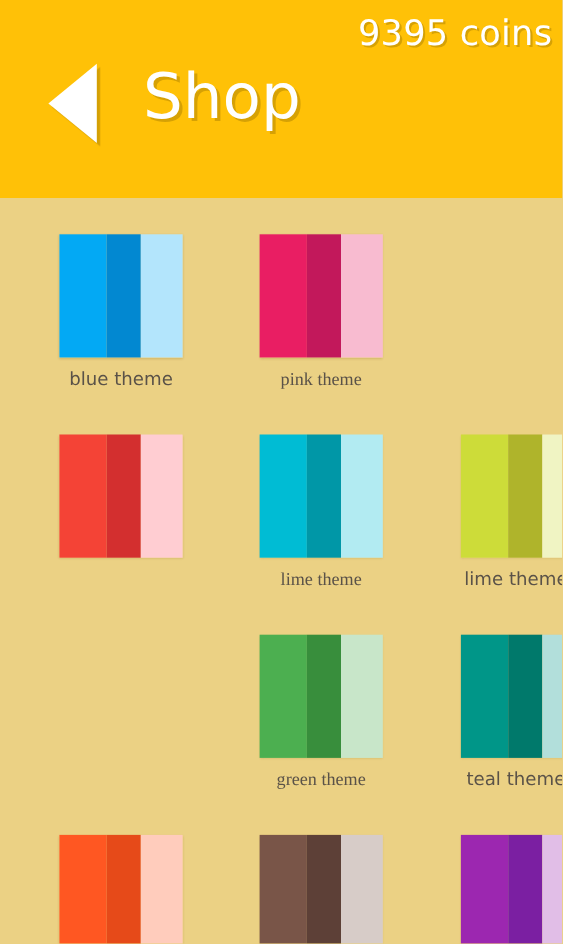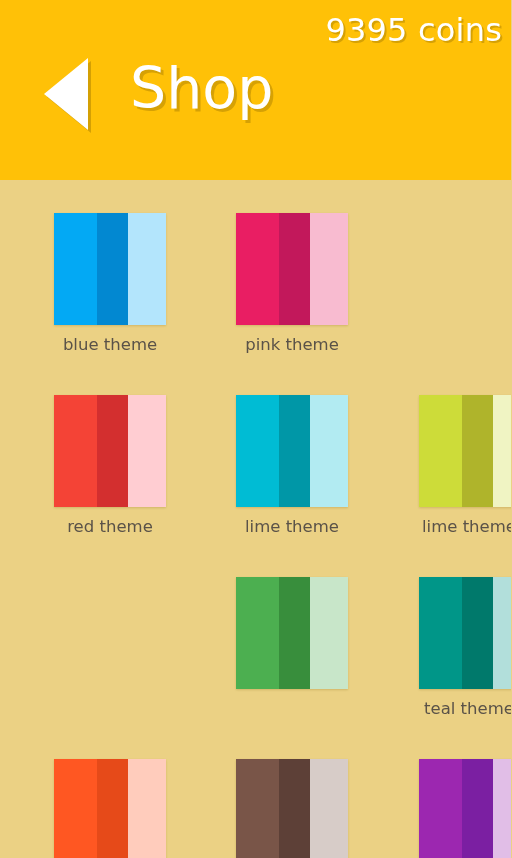--- a/index.html
+++ b/index.html
@@ -52,21 +52,21 @@
     overflow:hidden;
   }
   .row { position:relative; height:182px; width:512px; }
   .cell {
     position:absolute; top:33px;
     width:112px;
     cursor:pointer;
     margin-left:32px;
   }
   .cell.c0 { left:22px; }
-  .cell.c1 { left:204px; }
+  .cell.c1 { left:204px;font-family:Liberation Serif, serif; }
   .cell.c2 { left:387px; }
 
   .swatch {
     position:relative;
     width:112px; height:112px;
     display:flex;
     box-shadow:0 1px 2px rgba(120,90,0,0.22);
   }
   .band { height:100%; }
   .band.primary   { width:38.5%; }
@@ -115,21 +115,20 @@
           <div class="label">pink theme</div>
         </div>
       </div>
       <div class="row">
         <div class="cell c0">
           <div class="swatch">
             <div class="band primary" style="background: rgb(244, 67, 54);"></div>
             <div class="band dark" style="background: rgb(211, 47, 47);"></div>
             <div class="band light" style="background: rgb(255, 205, 210);"></div>
           </div>
-          <div class="label">red theme</div>
         </div>
         <div class="cell c1">
           <div class="swatch">
             <div class="band primary" style="background: rgb(0, 188, 212);"></div>
             <div class="band dark" style="background: rgb(0, 151, 167);"></div>
             <div class="band light" style="background: rgb(178, 235, 242);"></div>
           </div>
           <div class="label">lime theme</div>
         </div>
         <div class="cell c2">
@@ -141,20 +140,21 @@
           <div class="label">lime theme</div>
         </div>
       </div>
       <div class="row">
         <div class="cell c1">
           <div class="swatch">
             <div class="band primary" style="background: rgb(76, 175, 80);"></div>
             <div class="band dark" style="background: rgb(56, 142, 60);"></div>
             <div class="band light" style="background: rgb(200, 230, 201);"></div>
           </div>
+          <div class="label">green theme</div>
         </div>
         <div class="cell c2">
           <div class="swatch">
             <div class="band primary" style="background: rgb(0, 150, 136);"></div>
             <div class="band dark" style="background: rgb(0, 121, 107);"></div>
             <div class="band light" style="background: rgb(178, 223, 219);"></div>
           </div>
           <div class="label">teal theme</div>
         </div>
       </div>

